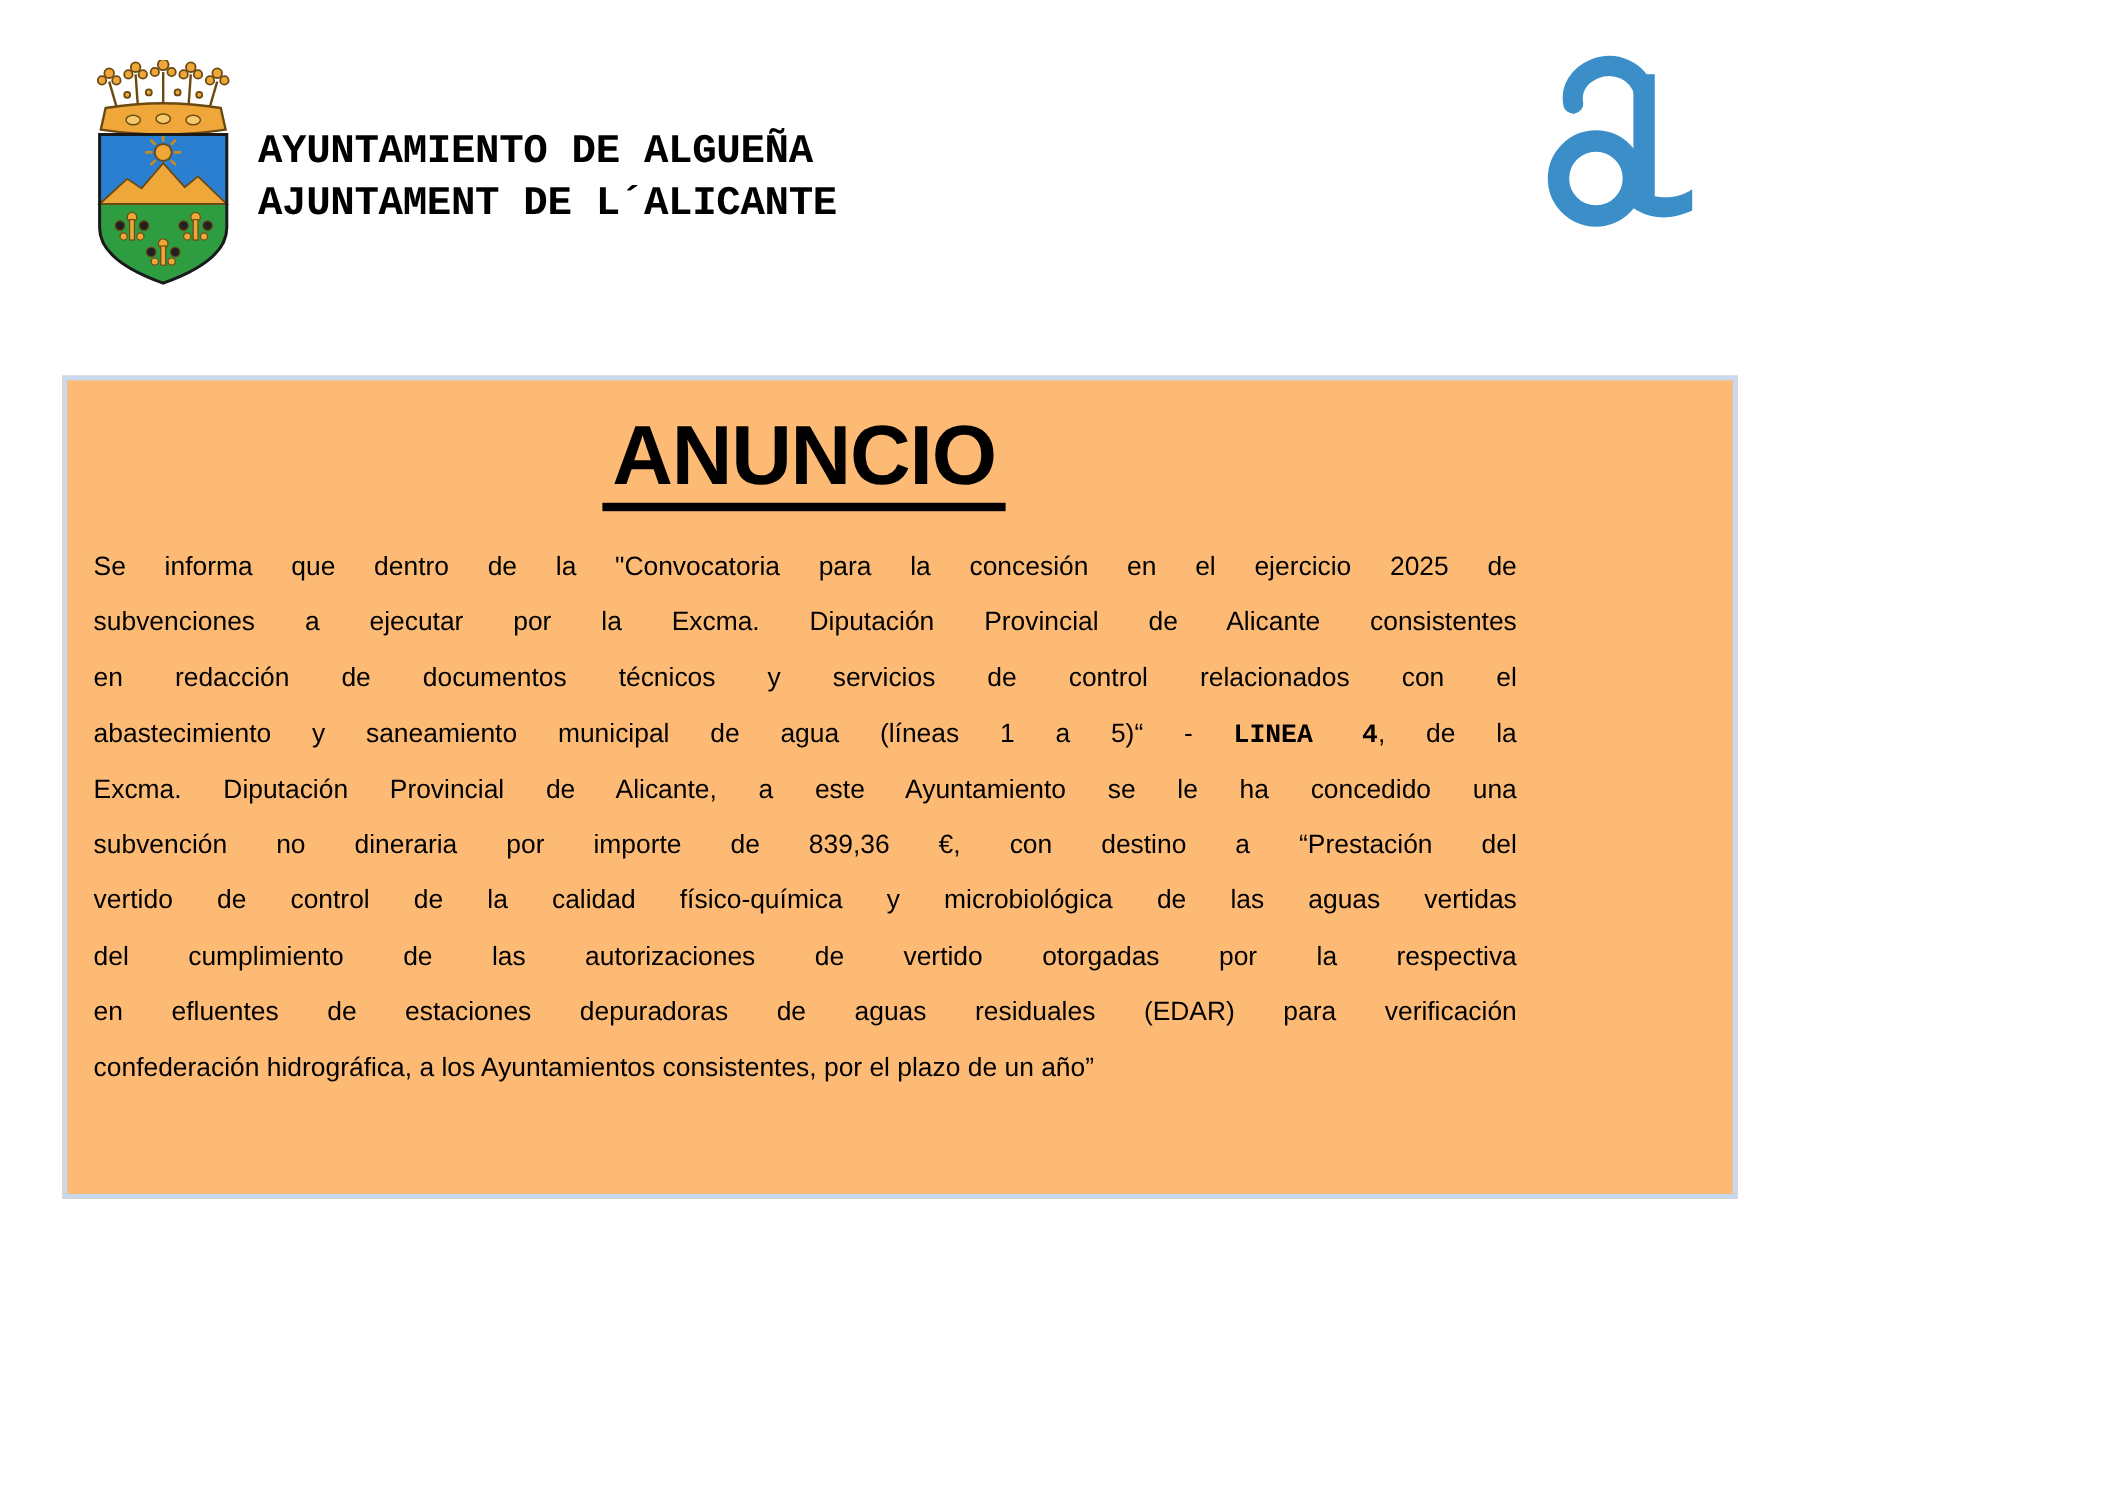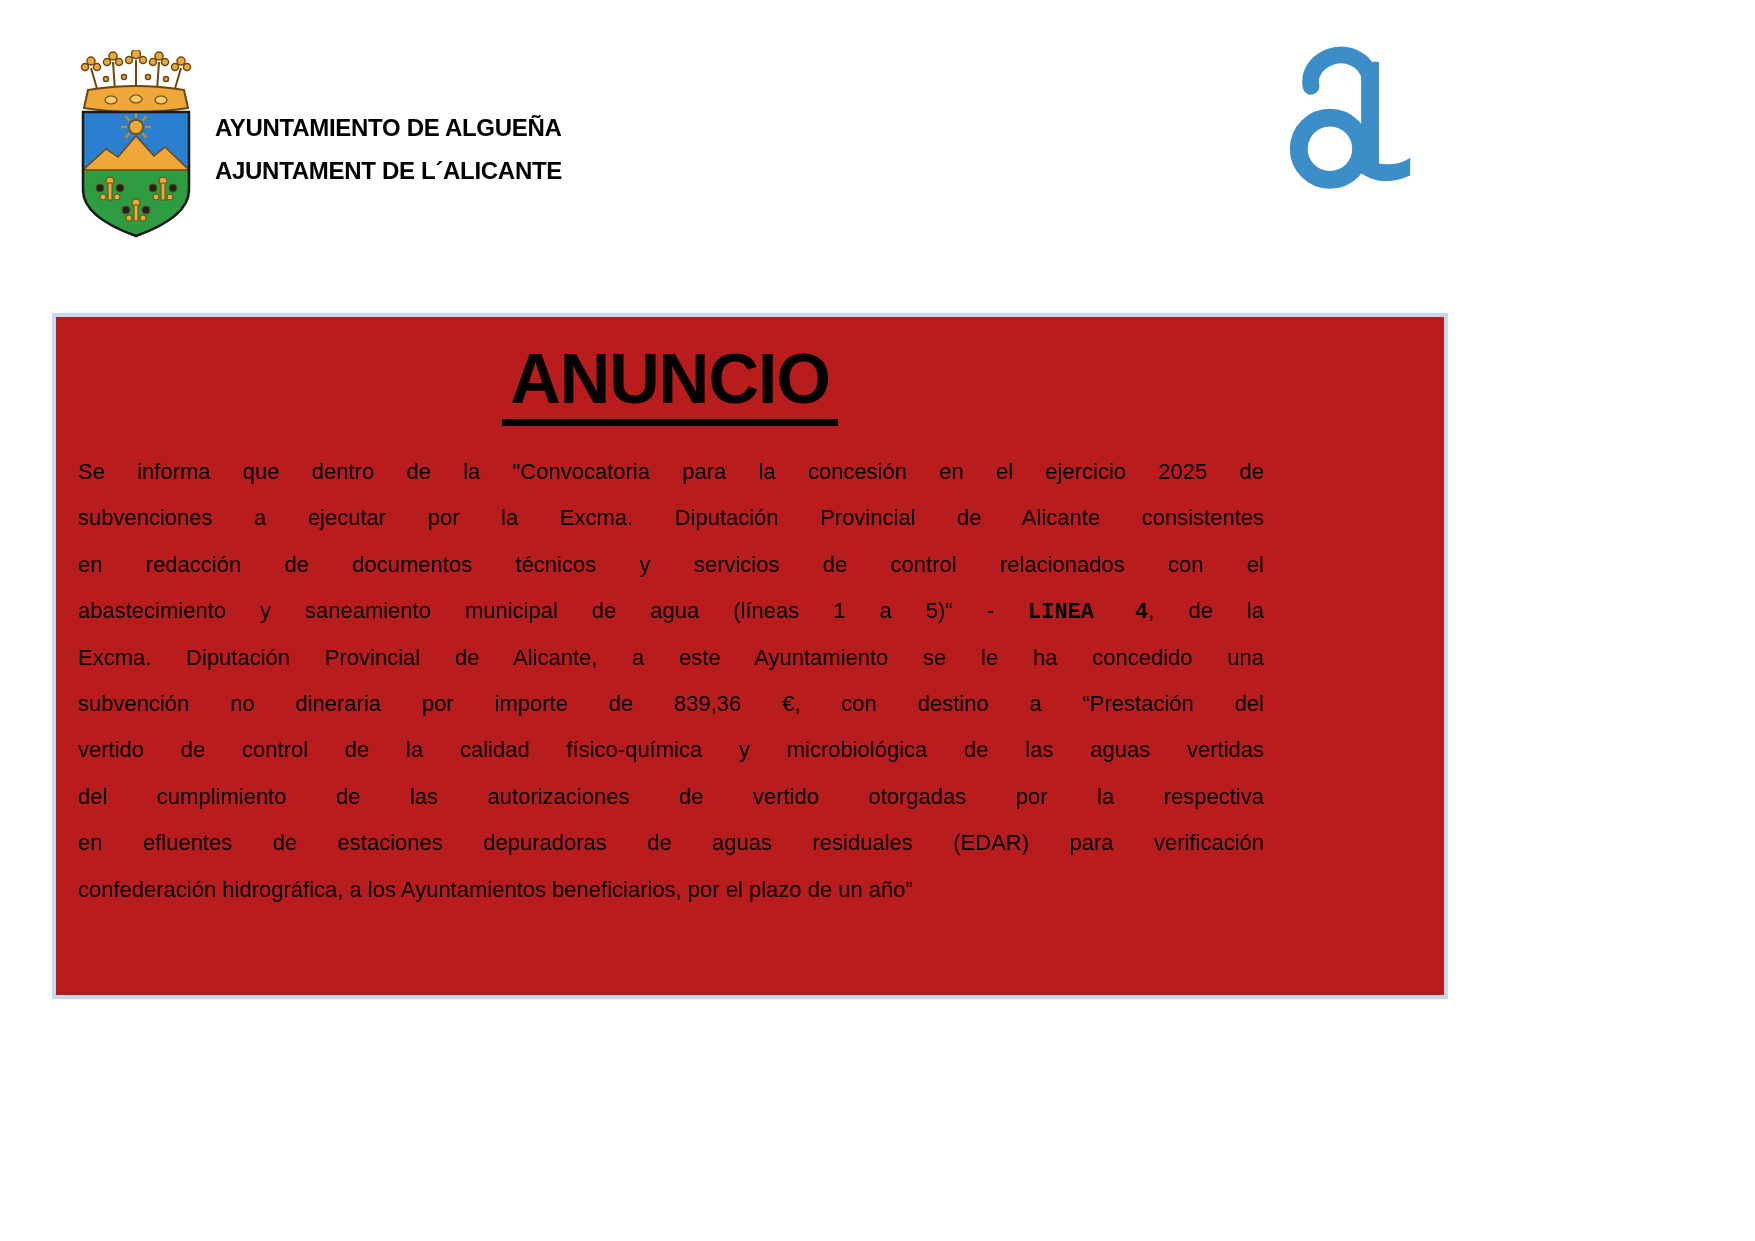--- a/index.html
+++ b/index.html
@@ -2,29 +2,29 @@
 <html><head>
 <meta charset="utf-8">
 <style>
   * { box-sizing: border-box; margin: 0; padding: 0; }
   html, body { width: 1755px; height: 1241px; background: #ffffff; overflow: hidden; }
   body { font-family: "Liberation Sans", sans-serif; color: #000; position: relative; }
 
   
   .crest { position: absolute; left: 66px; top: 50px; width: 140px; height: 188px; }
   .org-names { position: absolute; left: 215px; top: 106px; font-weight: bold;
-               font-size: 24px; line-height: 43px; letter-spacing: -0.3px; }
+               font-size: 34px; line-height: 43px; letter-spacing: -0.3px; font-family: Liberation Mono, monospace; }
   .logo { position: absolute; left: 1258px; top: 44px; width: 184px; text-align: center; }
   .logo-glyph { display: block; margin: 0 auto; }
   .logo-text { font-weight: bold; font-size: 27px; line-height: 29px;
                letter-spacing: 0.5px; margin-top: 2px; }
 
   
   .box { position: absolute; left: 52px; top: 313px; width: 1396px; height: 686px;
-         border: 4px solid #c8d8ee; background: #b91c1c; }
+         border: 4px solid #c8d8ee; background: #fdba74; }
   .title-row { text-align: center; margin-top: 26px; width: 1228px; }
   .title { display: inline-block; font-size: 70px; font-weight: bold; line-height: 72px;
            border-bottom: 7px solid #000; padding: 0 8px 4px 8px; letter-spacing: -1px; }
   .bodytext { margin: 24px 0 0 22px; width: 1186px; font-size: 22px; line-height: 44.4px; }
   .body-line { text-align: left; }
   .body-line.just { text-align: justify; text-align-last: justify; }
   .body-line strong { font-weight: bold; font-family: Liberation Mono, monospace; }
 </style>
 </head>
 <body>
@@ -133,15 +133,15 @@
   <div class="bodytext">
     <div class="body-line just"><span>Se informa que dentro de la "Convocatoria para la concesión en el ejercicio 2025 de</span><strong></strong><span></span></div>
     <div class="body-line just"><span>subvenciones a ejecutar por la Excma. Diputación Provincial de Alicante consistentes</span><strong></strong><span></span></div>
     <div class="body-line just"><span>en redacción de documentos técnicos y servicios de control relacionados con el</span><strong></strong><span></span></div>
     <div class="body-line just"><span>abastecimiento y saneamiento municipal de agua (líneas 1 a 5)“ - </span><strong>LINEA 4</strong><span>, de la</span></div>
     <div class="body-line just"><span>Excma. Diputación Provincial de Alicante, a este Ayuntamiento se le ha concedido una</span><strong></strong><span></span></div>
     <div class="body-line just"><span>subvención no dineraria por importe de 839,36 €, con destino a “Prestación del</span><strong></strong><span></span></div>
     <div class="body-line just"><span>vertido de control de la calidad físico-química y microbiológica de las aguas vertidas</span><strong></strong><span></span></div>
     <div class="body-line just"><span>del cumplimiento de las autorizaciones de vertido otorgadas por la respectiva</span><strong></strong><span></span></div>
     <div class="body-line just"><span>en efluentes de estaciones depuradoras de aguas residuales (EDAR) para verificación</span><strong></strong><span></span></div>
-    <div class="body-line"><span>confederación hidrográfica, a los Ayuntamientos beneficiarios, por el plazo de un año”</span><strong></strong><span></span></div>
+    <div class="body-line"><span>confederación hidrográfica, a los Ayuntamientos consistentes, por el plazo de un año”</span><strong></strong><span></span></div>
   </div>
 </div>
 
 </body></html>

